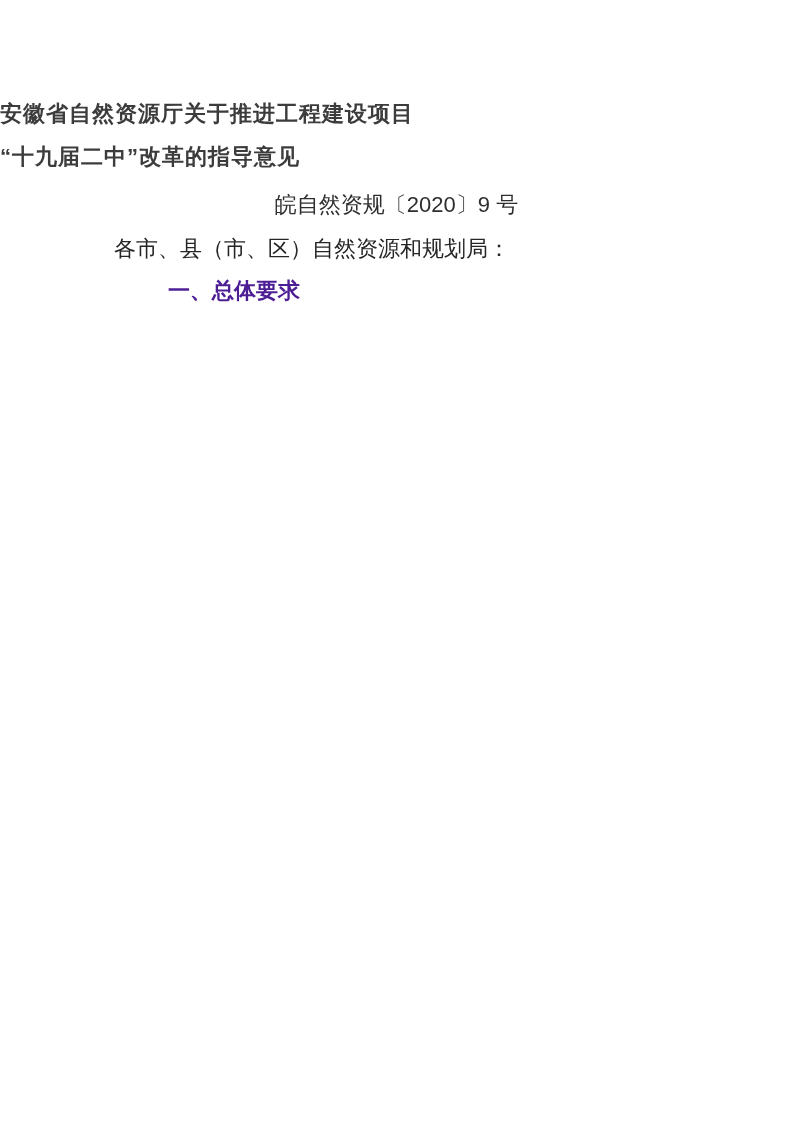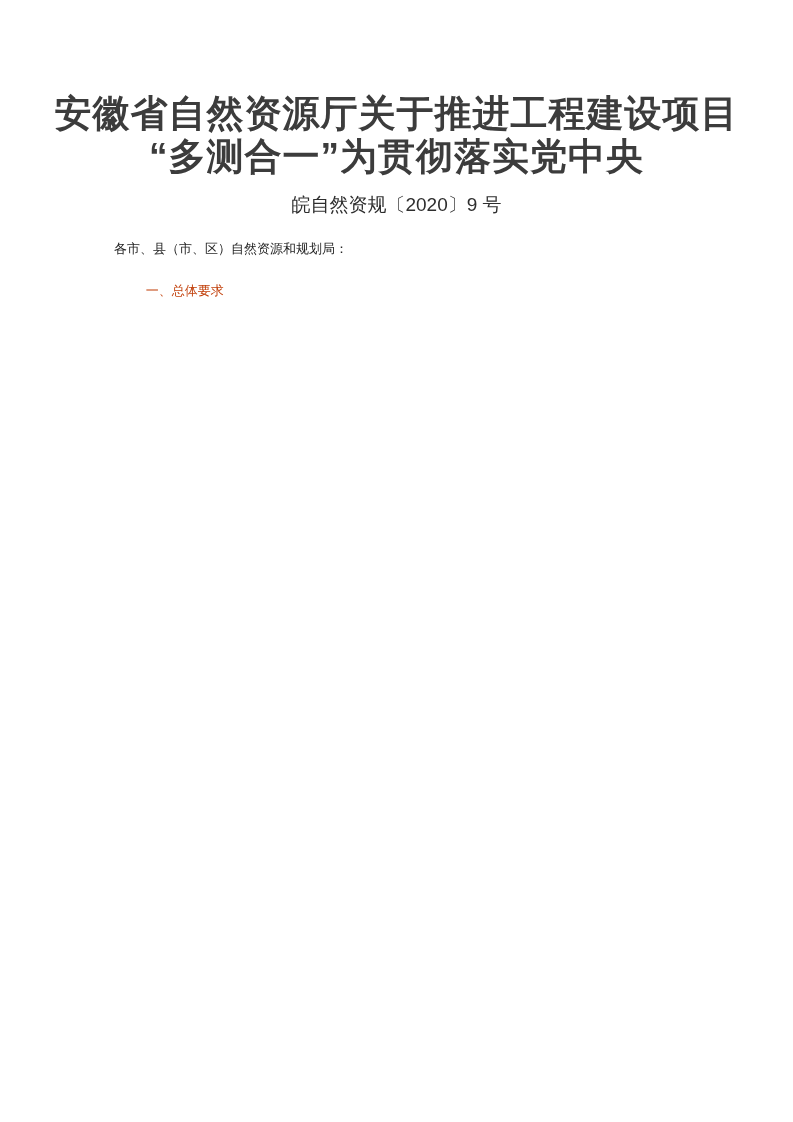--- a/index.html
+++ b/index.html
@@ -11,61 +11,61 @@
     background: #ffffff;
     overflow: hidden;
     font-family: "Liberation Sans", "DejaVu Sans", sans-serif;
     color: #262626;
   }
   .title-block {
     position: absolute;
     top: 92px;
     left: 0;
     right: 0;
-    text-align: center;
-    font-size: 37px;
+    text-align: left;
+    font-size: 22px;
     font-weight: bold;
     color: #3c3c3c;
     line-height: 43px;
     margin: 0;
   }
   .title-line { display: block; letter-spacing: 1px; }
   .doc-number {
     position: absolute;
     top: 193px;
     left: 0;
     right: 0;
     text-align: center;
-    font-size: 19px;
+    font-size: 22px;
     font-weight: normal;
     color: #2e2e2e;
     line-height: 24px;
   }
   .body-block {
     position: absolute;
     top: 228px;
     left: 114px;
     right: 87px;
-    font-size: 13px;
+    font-size: 22px;
     line-height: 42.3px;
     text-align: justify;
     color: #262626;
   }
   .body-block p { margin: 0; padding: 0; }
   .para { text-indent: 2.45em; }
-  .section-heading { font-weight: normal; color: #c2410c; }
+  .section-heading { font-weight: bold; color: #4c1d95; }
 </style>
 </head>
 <body>
 
 <div class="page">
 
   <h1 class="title-block">
     <span class="title-line">安徽省自然资源厅关于推进工程建设项目</span>
-    <span class="title-line">“多测合一”为贯彻落实党中央</span>
+    <span class="title-line">“十九届二中”改革的指导意见</span>
   </h1>
 
   <div class="doc-number">皖自然资规〔2020〕9 号</div>
 
   <div class="body-block">
     <p class="salutation">各市、县（市、区）自然资源和规划局：</p>
     <p class="para section-heading">一、总体要求</p>
   </div>
 
 </div>

